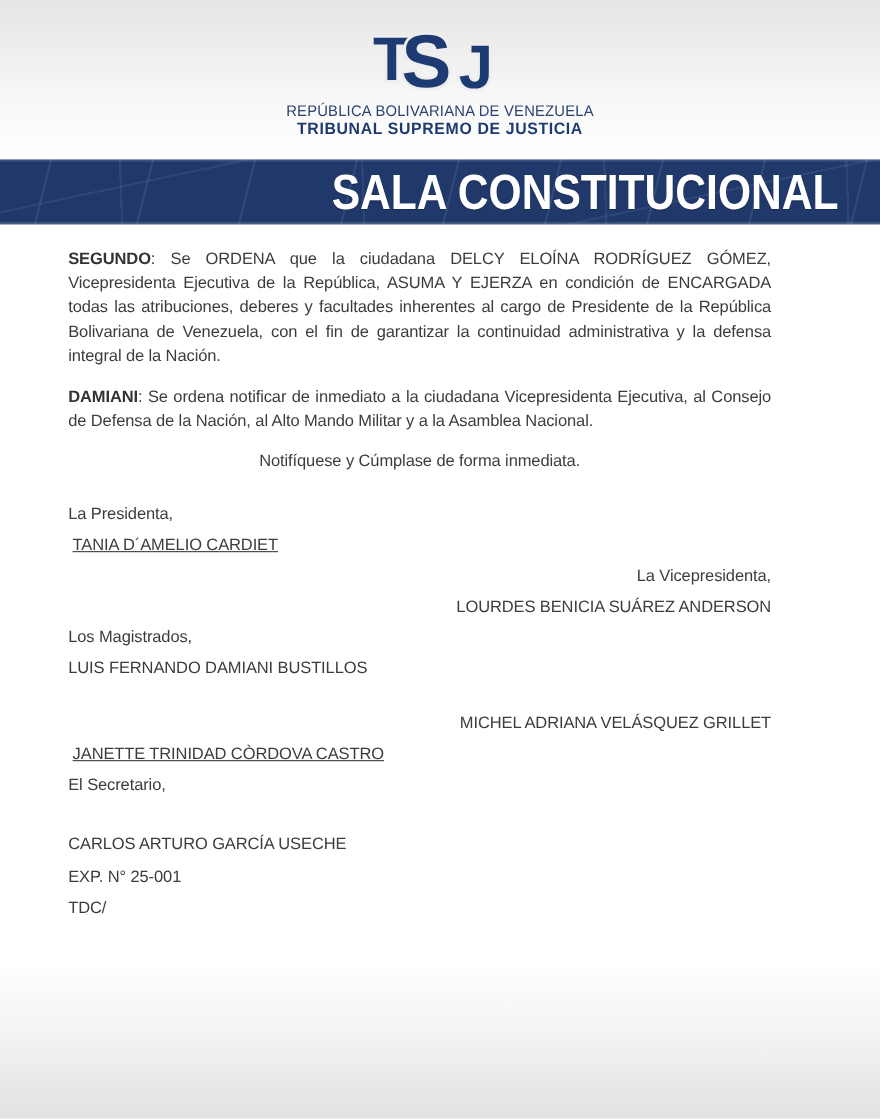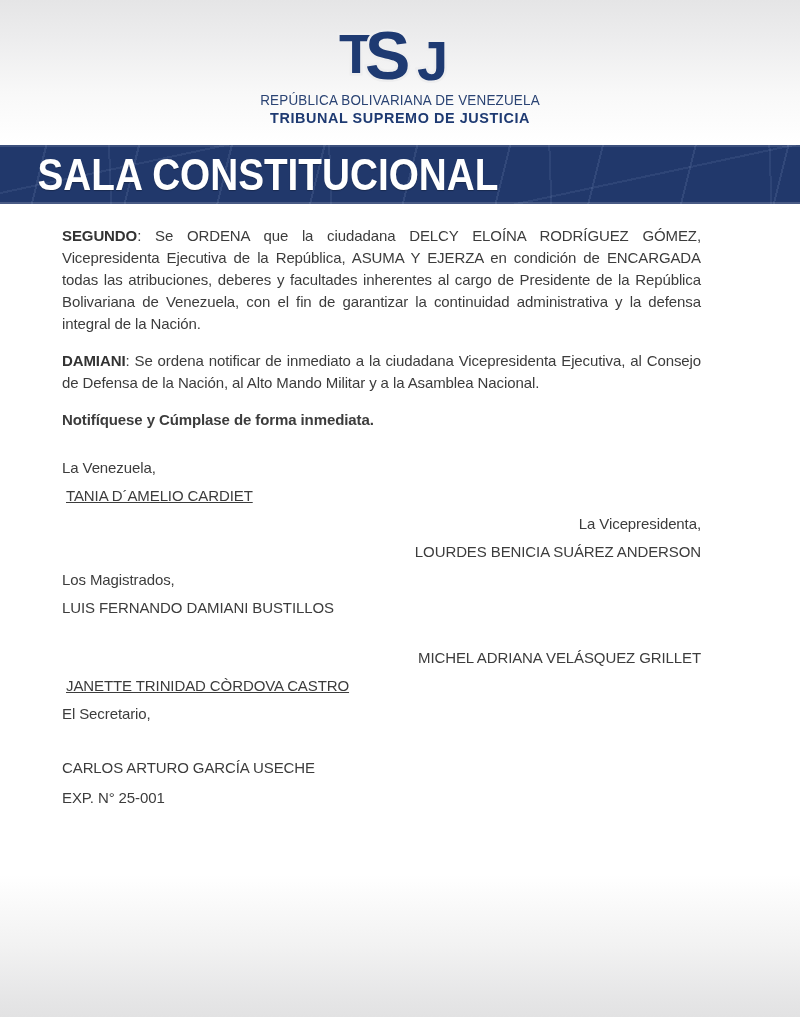--- a/index.html
+++ b/index.html
@@ -34,21 +34,21 @@
   
   .banner {
     margin-top: 19px;
     height: 59px; width: 100%;
     background:
       repeating-linear-gradient(104deg, transparent 0 44px, rgba(160,180,220,0.13) 44px 46px, transparent 46px 90px),
       repeating-linear-gradient(-12deg, transparent 0 58px, rgba(160,180,220,0.10) 58px 60px, transparent 60px 118px),
       repeating-linear-gradient(88deg, transparent 0 110px, rgba(160,180,220,0.10) 110px 112px, transparent 112px 220px),
       #21386b;
     box-shadow: inset 0 2px 0 rgba(255,255,255,0.12), inset 0 -2px 0 rgba(255,255,255,0.18);
-    display: flex; align-items: center; justify-content: flex-start;
+    display: flex; align-items: center; justify-content: flex-end;
     overflow: hidden;
   }
   .banner-title {
     color: #ffffff; font-weight: bold; font-size: 45px;
     transform: scaleX(0.86);
     white-space: nowrap;
     text-shadow: 0 1px 1px rgba(0,0,0,0.25);
   }
 
   
@@ -57,21 +57,21 @@
     color: #3c3c3c;
     font-size: 15px;
     letter-spacing: -0.1px;
   }
   .para {
     text-align: justify;
     line-height: 22px;
     margin: 0 0 15px 0;
   }
   .para b { color: #333; }
-  .para.single { text-align: left; margin-bottom: 28px; font-weight: bold; }
+  .para.single { text-align: center; margin-bottom: 28px; }
   .para.dada { text-indent: 40px; margin-top: 17px; }
 
   
   .sig-block { margin-top: 27px; }
   .sig-line {
     line-height: 18px;
     margin-bottom: 10px;
     white-space: nowrap;
   }
   .al-left   { text-align: left; }
@@ -109,30 +109,31 @@
   <div class="content">
 
     <p class="para"><b>SEGUNDO</b><span>: Se ORDENA que la ciudadana DELCY ELOÍNA RODRÍGUEZ GÓMEZ, Vicepresidenta Ejecutiva de la República, ASUMA Y EJERZA en condición de ENCARGADA todas las atribuciones, deberes y facultades inherentes al cargo de Presidente de la República Bolivariana de Venezuela, con el fin de garantizar la continuidad administrativa y la defensa integral de la Nación.</span></p>
 
     <p class="para"><b>DAMIANI</b><span>: Se ordena notificar de inmediato a la ciudadana Vicepresidenta Ejecutiva, al Consejo de Defensa de la Nación, al Alto Mando Militar y a la Asamblea Nacional.</span></p>
 
     <p class="para single">Notifíquese y Cúmplase de forma inmediata.</p>
 
 
     <div class="sig-block">
-      <div class="sig-line al-left">La Venezuela,</div>
+      <div class="sig-line al-left">La Presidenta,</div>
       <div class="sig-line al-left indent-sm">TANIA D´AMELIO CARDIET</div>
       <div class="sig-line al-right">La Vicepresidenta,</div>
       <div class="sig-line al-right">LOURDES BENICIA SUÁREZ ANDERSON</div>
       <div class="sig-line al-center">Los Magistrados,</div>
       <div class="sig-line al-left">LUIS FERNANDO DAMIANI BUSTILLOS</div>
       <div class="sig-line al-right gap-lg">MICHEL ADRIANA VELÁSQUEZ GRILLET</div>
       <div class="sig-line al-left indent-sm">JANETTE TRINIDAD CÒRDOVA CASTRO</div>
       <div class="sig-line al-center">El Secretario,</div>
       <div class="sig-line al-center gap-xl">CARLOS ARTURO GARCÍA USECHE</div>
     </div>
 
     <div class="footer-block">
       <div class="sig-line al-left">EXP. N° 25-001</div>
+      <div class="sig-line al-left">TDC/</div>
     </div>
 
   </div>
 </div>
 
 </body></html>

